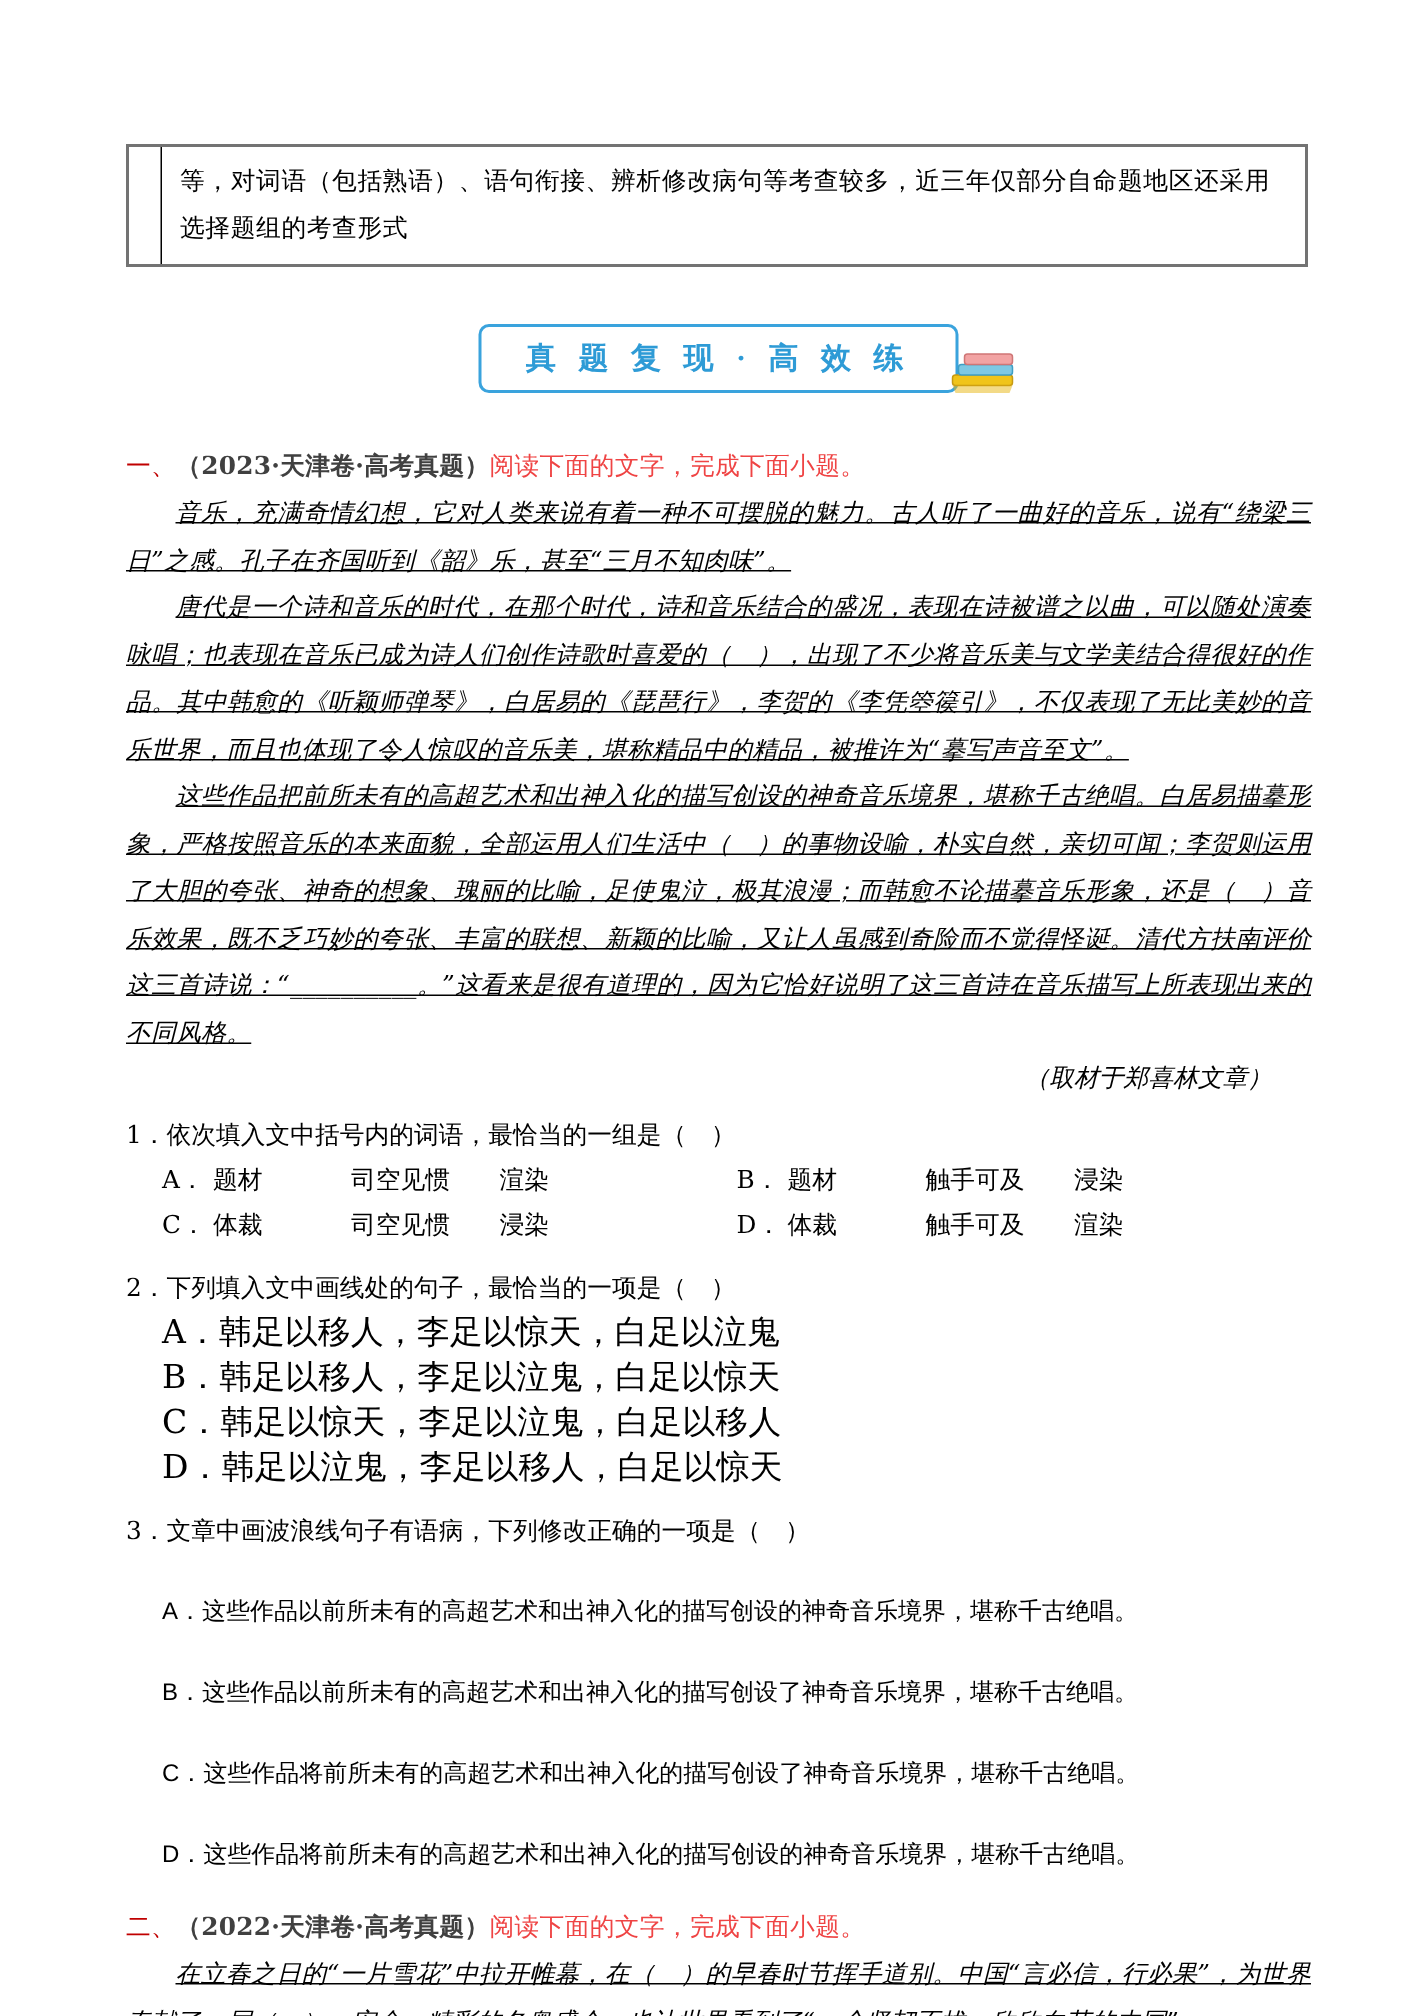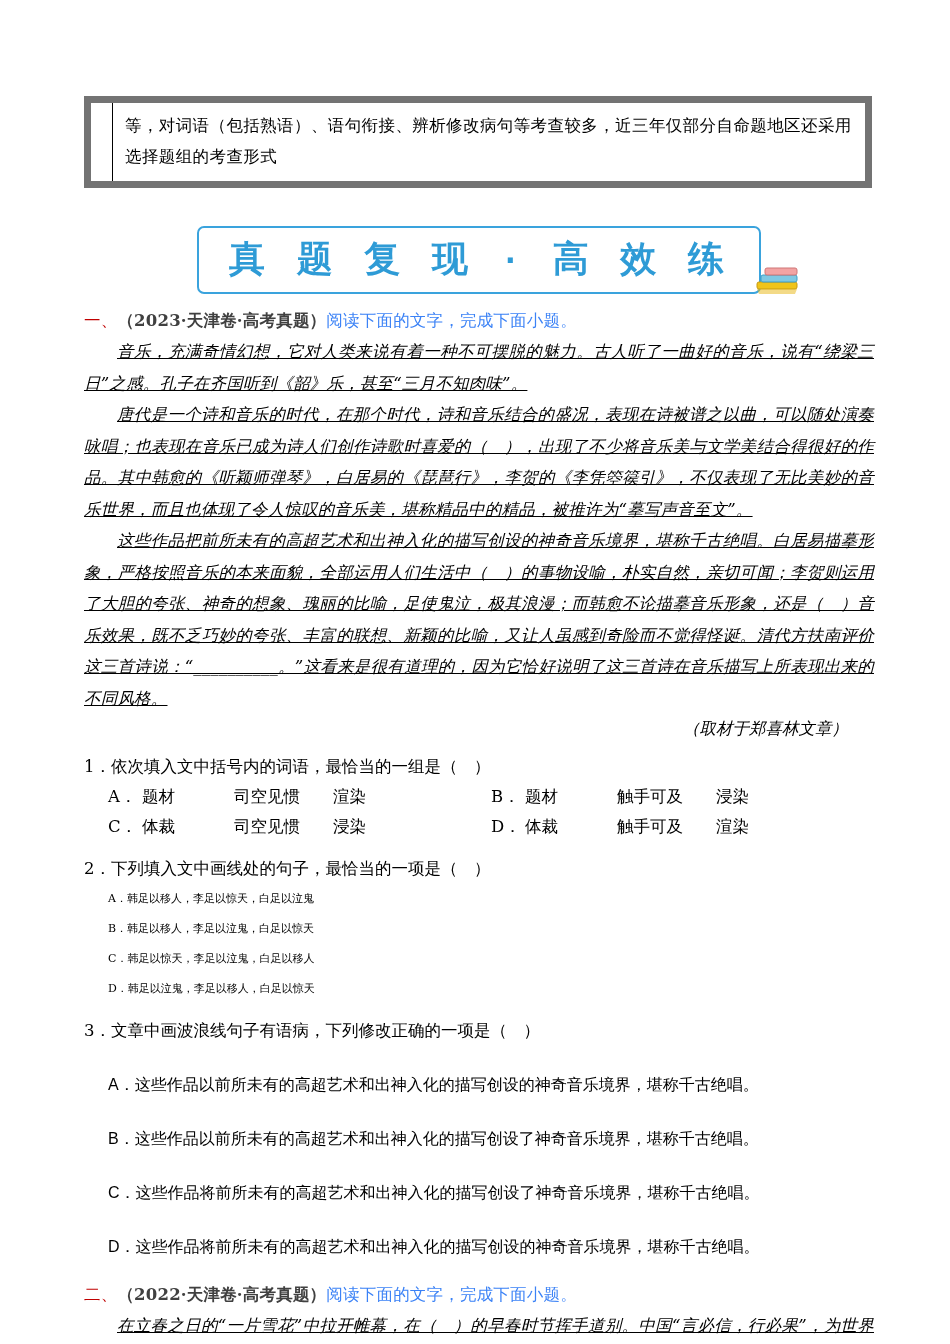--- a/index.html
+++ b/index.html
@@ -25,21 +25,21 @@
   .content {
     position: absolute;
     left: 84px;
     top: 0;
     width: 790px;
   }
 
   
   .top-table {
     margin-top: 96px;
-    border: 7px solid #737373;
+    border: 2px solid #737373;
     display: flex;
     width: 788px;
     box-sizing: border-box;
   }
   .top-table .cell-left {
     width: 22px;
     border-right: 1px solid #000;
     box-sizing: border-box;
   }
   .top-table .cell-right {
@@ -64,23 +64,23 @@
   }
   .banner {
     display: inline-block;
     position: relative;
     border: 2px solid #3aa3dd;
     border-radius: 7px;
     padding: 7px 30px 8px 30px;
     background: #ffffff;
   }
   .banner-text {
-    font-family: Liberation Mono, monospace;
+    font-family: Liberation Serif, serif;
     font-weight: bold;
-    font-size: 36px;
+    font-size: 20px;
     letter-spacing: 5px;
     color: #2e9bd6;
     white-space: nowrap;
   }
   .banner-books {
     position: absolute;
     right: -44px;
     bottom: -6px;
     width: 48px;
     height: 36px;
@@ -89,21 +89,21 @@
   
   .sec-head {
     font-size: 16.5px;
     line-height: 30px;
     margin-top: 18px;
     font-family: "DejaVu Serif", serif;
     letter-spacing: 0.2px;
   }
   .sec-head .num { color: #c00000; }
   .sec-head .src { color: #404040; font-weight: bold; }
-  .sec-head .tail { color: #3b82f6; }
+  .sec-head .tail { color: #ef4444; }
 
   p.body {
     margin: 0;
     font-size: 16.5px;
     line-height: 31.5px;
     text-indent: 33px;
     font-family: "DejaVu Serif", serif;
     text-align: justify;
     letter-spacing: 0.2px;
   }
@@ -133,21 +133,21 @@
     font-family: "DejaVu Serif", serif;
     padding-left: 24px;
   }
   .opts-row .opt {
     width: 50%;
     display: flex;
   }
   .opts-row .opt .lbl { width: 34px; }
   .opts-row .opt .w1 { width: 92px; }
   .opt-line {
-    font-size: 11px;
+    font-size: 22px;
     line-height: 30px;
     font-family: "DejaVu Serif", serif;
     padding-left: 24px;
   }
   .opt-line.sans {
     font-family: "Liberation Sans", sans-serif;
     font-size: 16px;
     margin-top: 24px;
   }
 </style>

